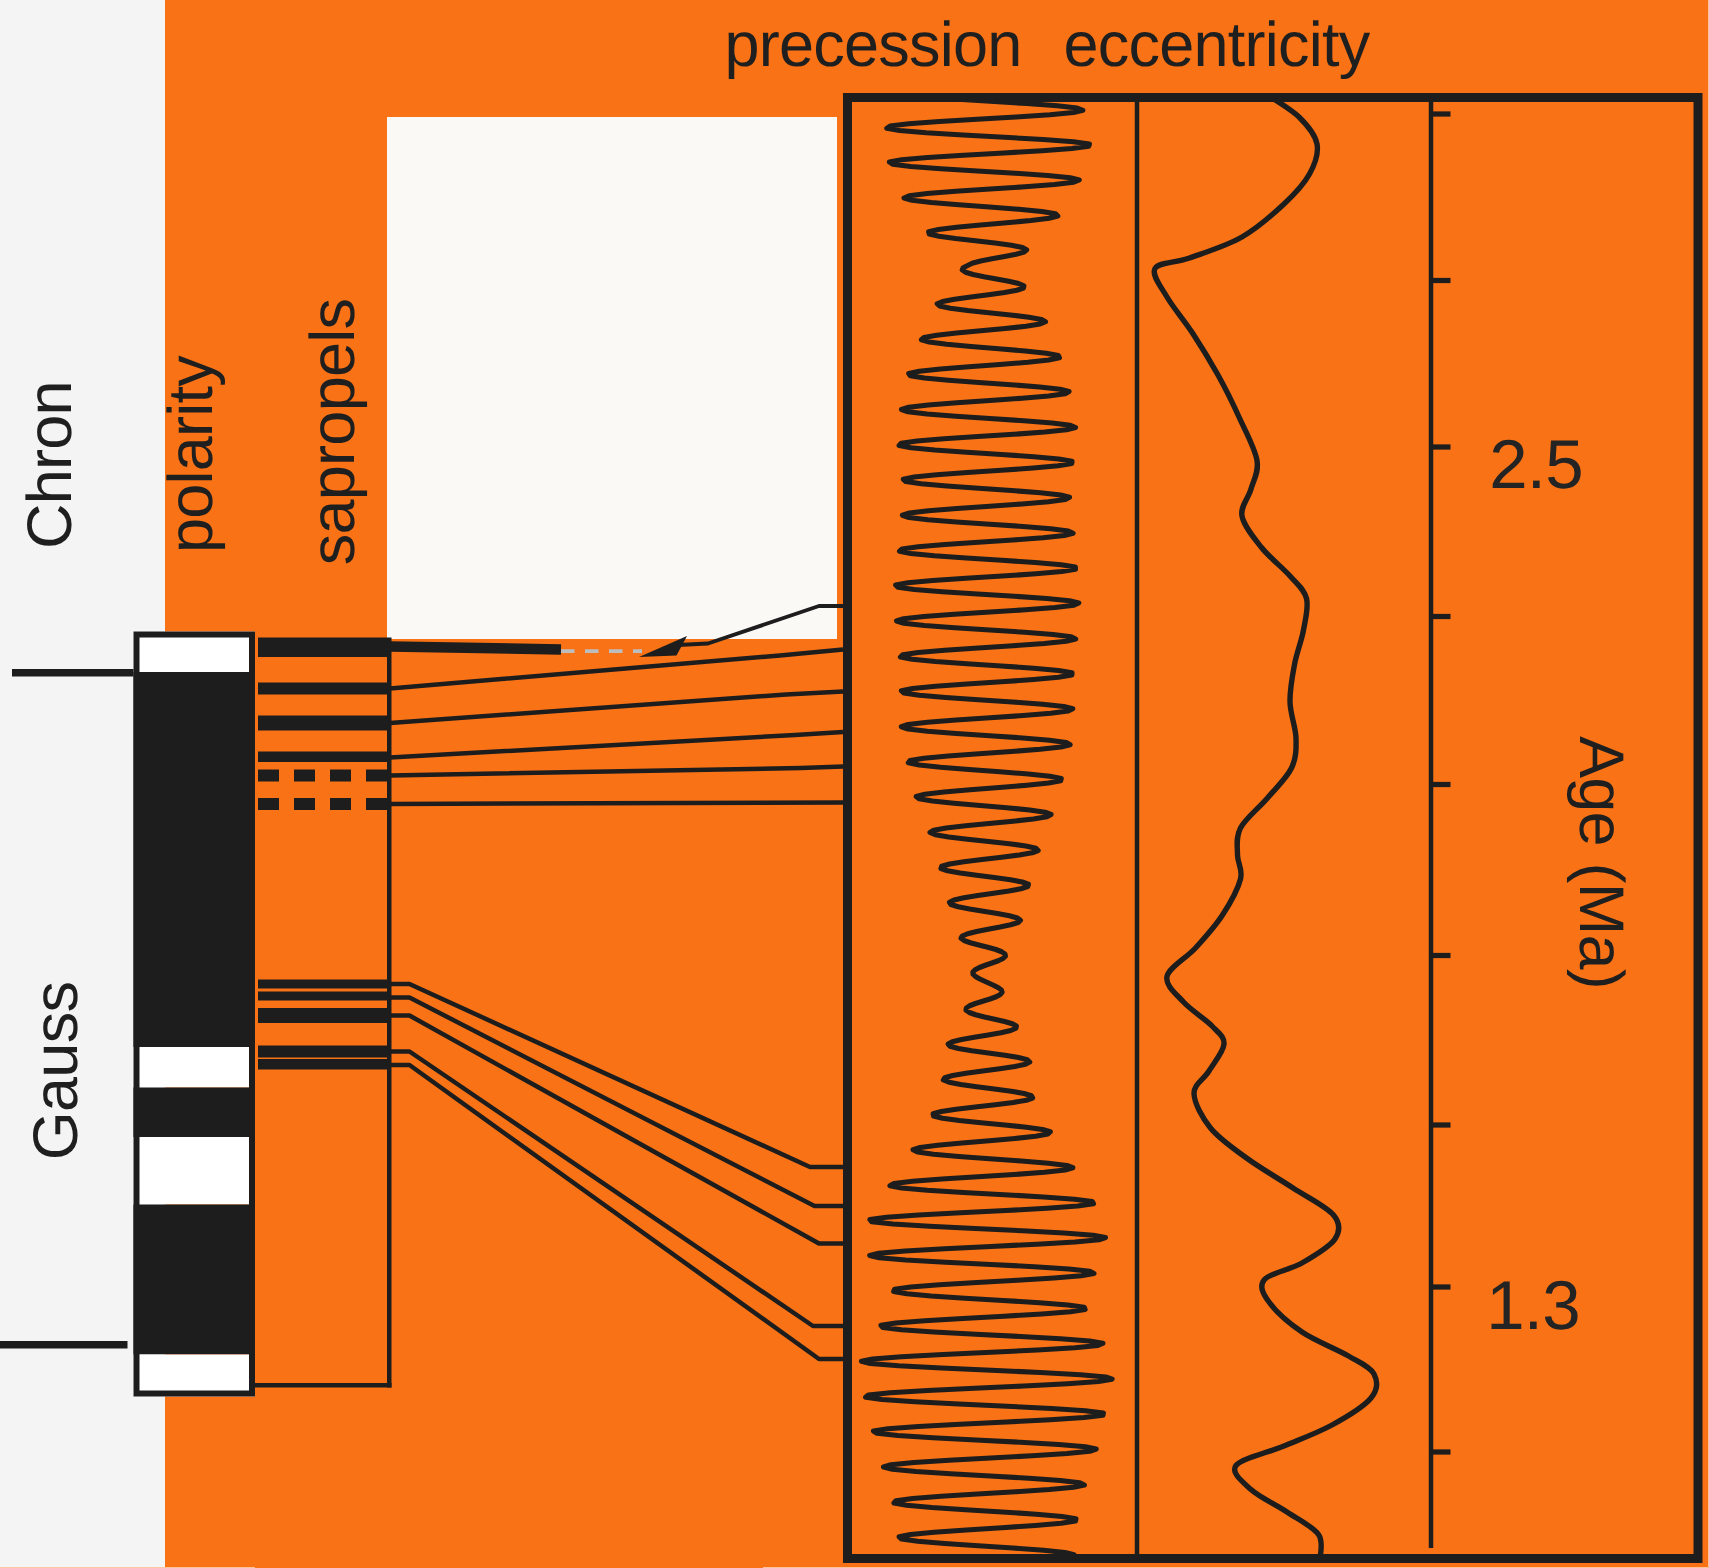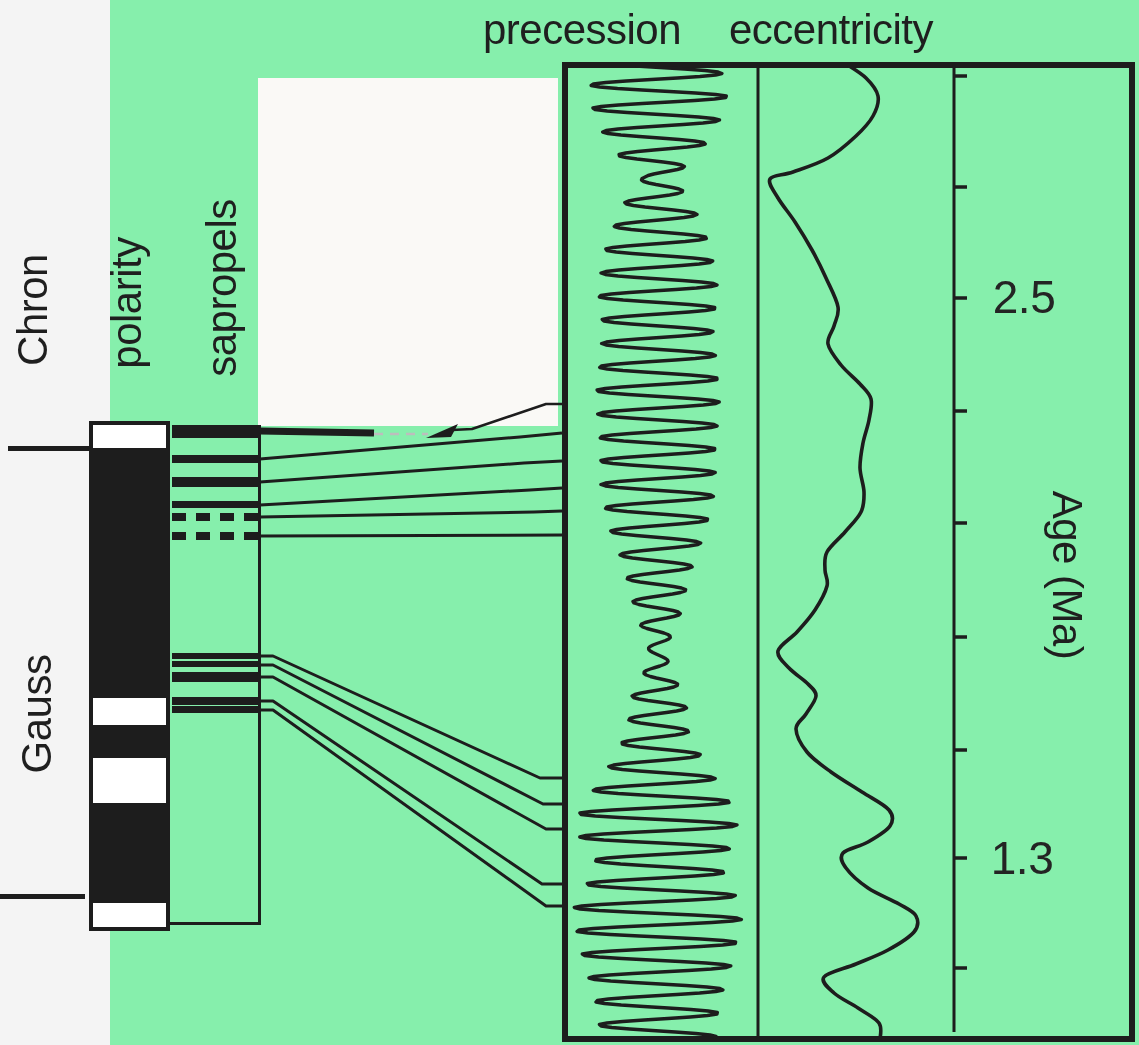--- a/index.html
+++ b/index.html
@@ -1,33 +1,33 @@
 <!DOCTYPE html>
 <html><head>
 <meta charset="utf-8">
 <style>
   html,body{margin:0;padding:0;background:#ffffff;}
-  .fig{position:relative;width:1139px;height:1045px;background:#86efac;overflow:hidden;
+  .fig{position:relative;width:1139px;height:1045px;background:#f97316;overflow:hidden;
        font-family:"Liberation Sans","DejaVu Sans",sans-serif;color:#1d1d1d;}
   .shade{position:absolute;pointer-events:none;}
   .shade-left{left:0;top:0;width:110px;height:1045px;background:#f4f4f4;}
   .shade-patch{left:258px;top:78px;width:300px;height:348px;background:#faf9f6;}
   .lbl{position:absolute;white-space:nowrap;font-size:42px;letter-spacing:-0.5px;color:#1f1f1f;
        transform:translate(-50%,-50%);line-height:1;}
   .lbl.rotccw{transform:translate(-50%,-50%) rotate(-90deg);}
   .lbl.rotcw{transform:translate(-50%,-50%) rotate(90deg);}
   .lbl-precession{left:582px;top:30px;}
-  .lbl-eccentricity{left:811px;top:30px;margin-left:20px;}
+  .lbl-eccentricity{left:811px;top:30px;}
   .lbl-chron{left:33px;top:310px;}
   .lbl-polarity{left:127px;top:303px;}
   .lbl-sapropels{left:222px;top:288px;}
   .lbl-gauss{left:37px;top:714px;}
   .lbl-age{left:1067px;top:575px;}
   .ticklbl{position:absolute;font-size:46px;letter-spacing:-0.5px;color:#242424;
-           transform:translate(-50%,-50%);line-height:1;}
+           transform:translate(-50%,-50%);line-height:1;margin-top:12px;}
   .t25{left:1024px;top:297px;}
   .t30{left:1022px;top:858px;}
   .polcol{position:absolute;left:89px;top:421px;width:81px;height:510px;}
   .polint{position:absolute;left:0;width:100%;}
   .poloutline{position:absolute;left:89px;top:421px;width:81px;height:510px;
               border:4px solid #1d1d1d;box-sizing:border-box;background:transparent;}
   .chronline{position:absolute;background:#1d1d1d;height:5px;}
   .chronline.top{left:8px;top:446px;width:81px;}
   .chronline.bot{left:0px;top:894px;width:85px;}
   .sapframe{position:absolute;left:170px;top:425px;width:91px;height:500px;

